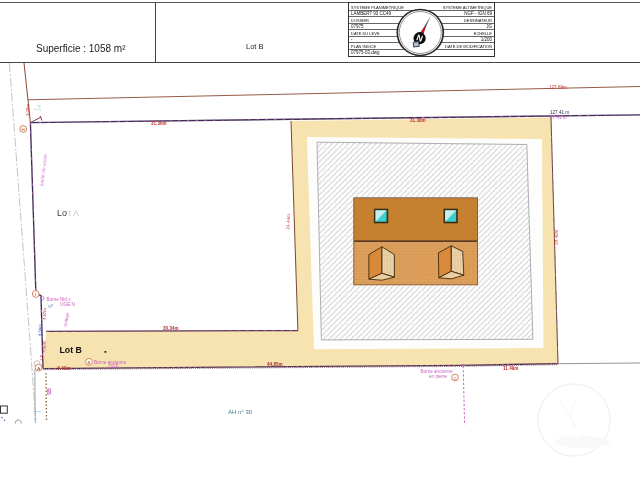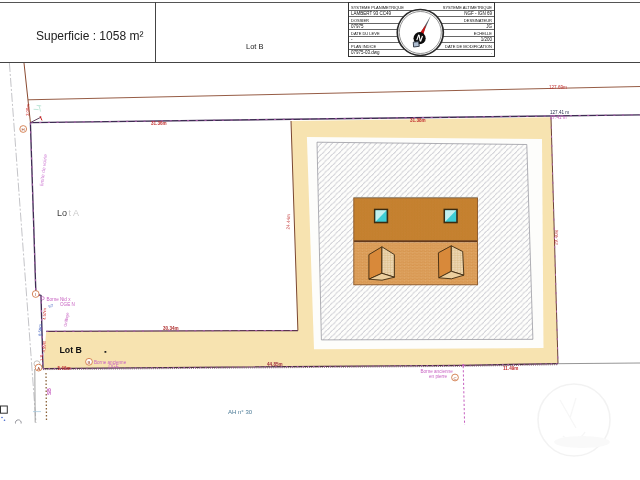--- a/index.html
+++ b/index.html
@@ -10,21 +10,21 @@
 </head>
 <body>
 <div id="page">
 
 <div class="abs" style="left:0;top:2px;width:640px;height:1px;background:#555;"></div>
 
 <div class="abs" style="left:0;top:62px;width:640px;height:1px;background:#444;"></div>
 
 <div class="abs" style="left:155px;top:2px;width:1px;height:60px;background:#444;"></div>
 
-<div class="abs" style="left:36px;top:29px;font-size:12px;color:#222;">Superficie : 1058 m²</div>
+<div class="abs" style="left:36px;top:43px;font-size:10px;color:#222;">Superficie : 1058 m²</div>
 
 <div class="abs" style="left:246px;top:42px;font-size:7.5px;color:#222;">Lot B</div>
 
 <div class="abs" style="left:348px;top:2px;width:147px;height:55px;border:1.5px solid #333;box-sizing:border-box;"></div>
 
 <div class="abs" style="left:349px;top:10px;width:145px;height:1px;background:#666;"></div>
 <div class="abs" style="left:349px;top:16px;width:145px;height:1px;background:#666;"></div>
 <div class="abs" style="left:349px;top:23px;width:145px;height:1px;background:#666;"></div>
 <div class="abs" style="left:349px;top:29px;width:145px;height:1px;background:#666;"></div>
 <div class="abs" style="left:349px;top:36px;width:145px;height:1px;background:#666;"></div>

